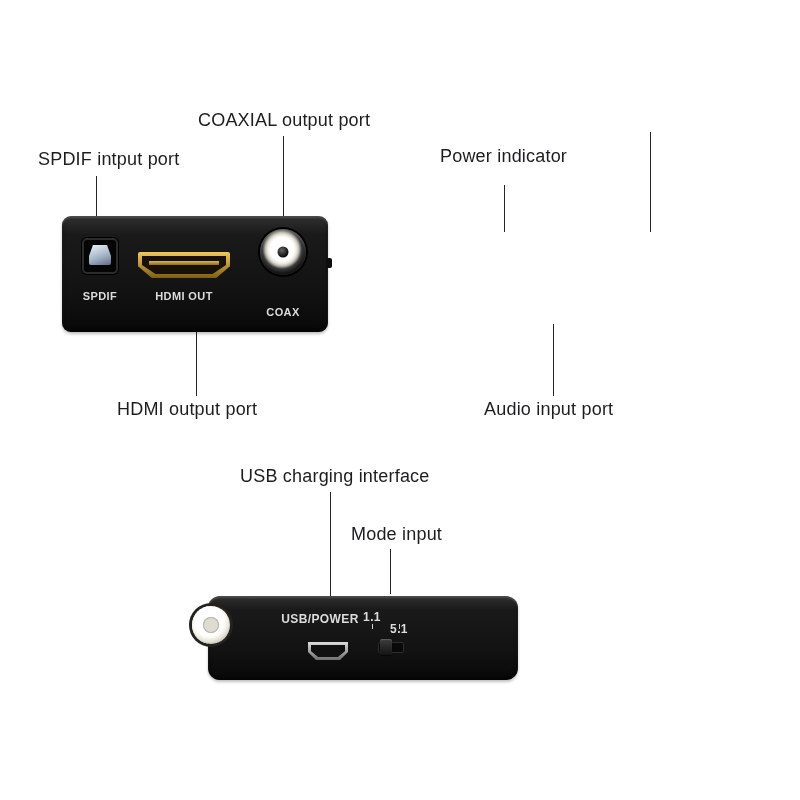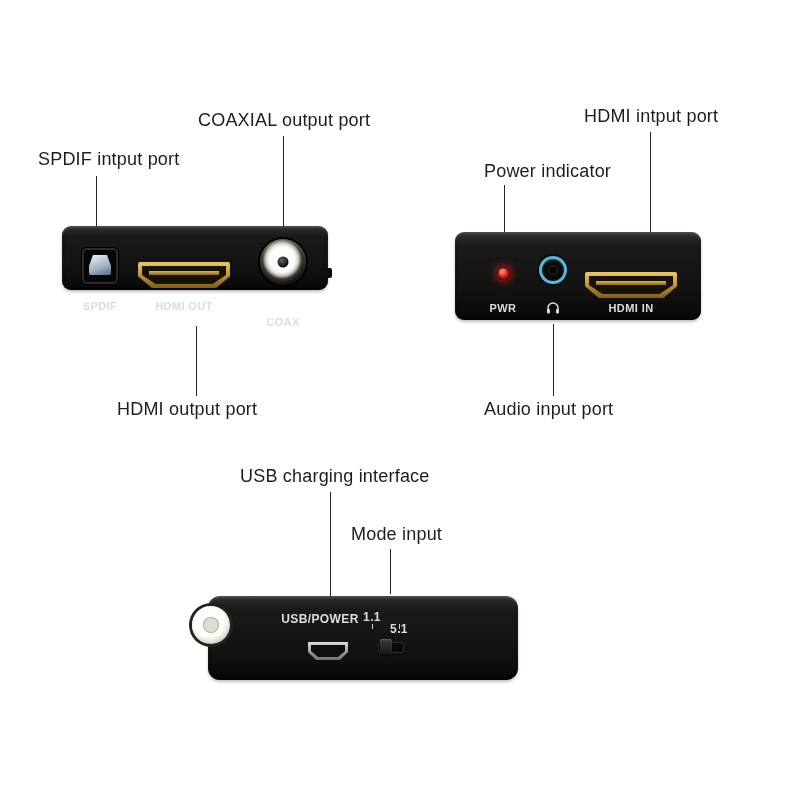--- a/index.html
+++ b/index.html
@@ -80,64 +80,47 @@
   .nub{position:absolute;background:#0d0d0d;border-radius:2px;}
   .hp-icon{position:absolute;}
 </style>
 </head>
 <body>
 
 <div class="canvas">
 
   <div class="callout" style="left:198px;top:110px;">COAXIAL output port</div>
   <div class="callout" style="left:38px;top:149px;">SPDIF intput port</div>
-  <div class="callout" style="left:584px;top:106px;">HDMI intput port</div>
-  <div class="callout" style="left:440px;top:161px;margin-left:44px;">Power indicator</div>
+  <div class="callout" style="left:440px;top:146px;">Power indicator</div>
   <div class="callout" style="left:117px;top:399px;">HDMI output port</div>
   <div class="callout" style="left:240px;top:466px;">USB charging interface</div>
   <div class="callout" style="left:484px;top:399px;">Audio input port</div>
   <div class="callout" style="left:351px;top:524px;">Mode input</div>
 
   <div class="cline" style="left:96px;top:176px;height:56px;"></div>
   <div class="cline" style="left:283px;top:136px;height:92px;"></div>
   <div class="cline" style="left:650px;top:132px;height:100px;"></div>
   <div class="cline" style="left:504px;top:185px;height:47px;"></div>
   <div class="cline" style="left:196px;top:326px;height:70px;"></div>
   <div class="cline" style="left:553px;top:324px;height:72px;"></div>
   <div class="cline" style="left:330px;top:492px;height:104px;"></div>
   <div class="cline" style="left:390px;top:549px;height:45px;"></div>
 
-  <div class="device" style="left:62px;top:226px;width:266px;height:64px;">
+  <div class="device" style="left:62px;top:216px;width:266px;height:116px;">
     <div class="spdif-port" style="left:20px;top:22px;"></div>
     <div class="hdmi-port" style="left:76px;top:36px;width:92px;height:26px;">
       <div class="hdmi-shell"></div>
     </div>
     <div class="coax-port" style="left:198px;top:13px;"></div>
     <div class="nub" style="right:-4px;top:42px;width:6px;height:10px;"></div>
     <span class="portlabel" style="left:38px;top:74px;">SPDIF</span>
     <span class="portlabel" style="left:122px;top:74px;">HDMI OUT</span>
     <span class="portlabel" style="left:221px;top:74px;margin-top:16px;">COAX</span>
   </div>
 
-  <div class="device" style="left:455px;top:232px;width:246px;height:88px;">
-    <div class="led" style="left:42px;top:35px;"></div>
-    <div class="jack" style="left:87px;top:27px;"></div>
-    <div class="hdmi-port" style="left:130px;top:40px;width:92px;height:26px;">
-      <div class="hdmi-shell"></div>
-    </div>
-    <span class="portlabel" style="left:48px;top:70px;">PWR</span>
-    <span class="hp-icon" style="left:91px;top:68px;">
-      <svg width="14" height="13" viewBox="0 0 14 13">
-        <path d="M2 10 V7 a5 5 0 0 1 10 0 V10" fill="none" stroke="#dcdcdc" stroke-width="1.5"></path>
-        <rect x="1" y="8" width="3" height="4.5" rx="1" fill="#dcdcdc"></rect>
-        <rect x="10" y="8" width="3" height="4.5" rx="1" fill="#dcdcdc"></rect>
-      </svg>
-    </span>
-    <span class="portlabel" style="left:176px;top:70px;">HDMI IN</span>
-  </div>
 
   <div class="device" style="left:208px;top:596px;width:310px;height:84px;border-radius:12px;">
     <div class="side-coax" style="left:-16px;top:10px;"></div>
     <span class="portlabel small" style="left:112px;top:16px;">USB/POWER</span>
     <span class="portlabel small" style="left:164px;top:14px;">1.1</span>
     <span class="portlabel small" style="left:191px;top:14px;margin-top:12px;">5.1</span>
     <div class="tick" style="left:164px;top:28px;"></div>
     <div class="tick" style="left:191px;top:28px;"></div>
     <div class="mini-usb" style="left:100px;top:46px;"></div>
     <div class="mode-switch" style="left:170px;top:46px;">

